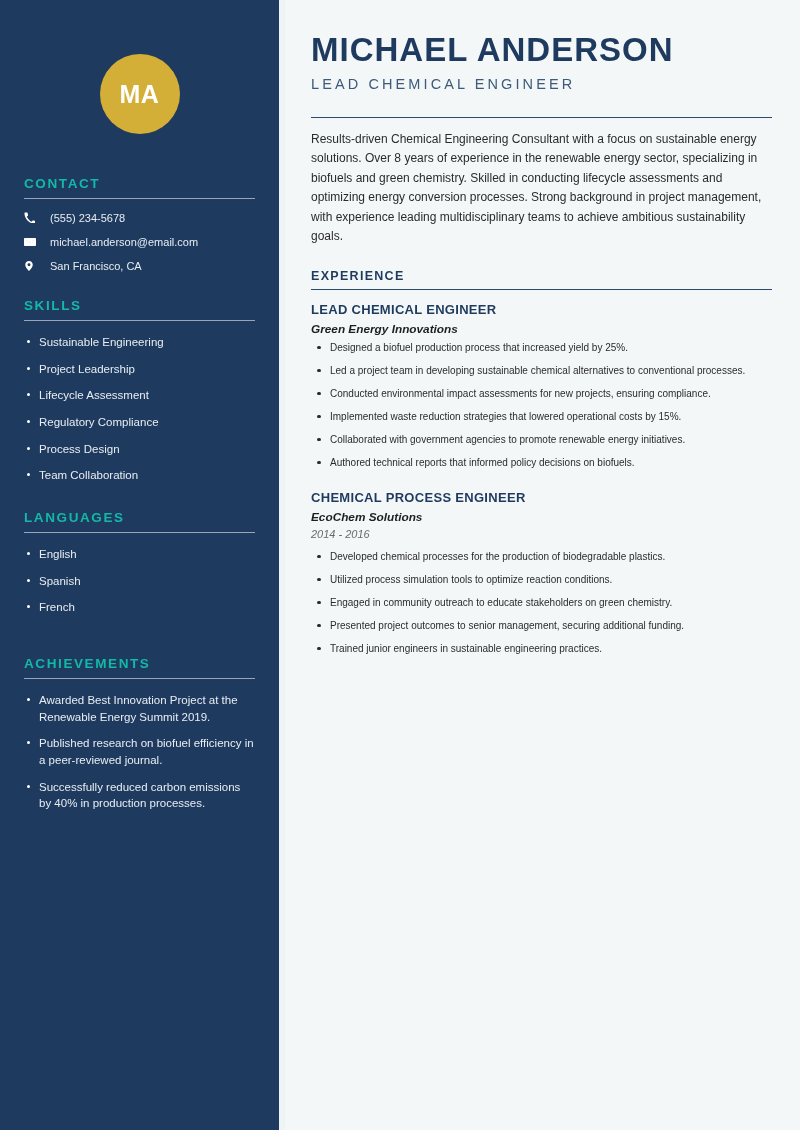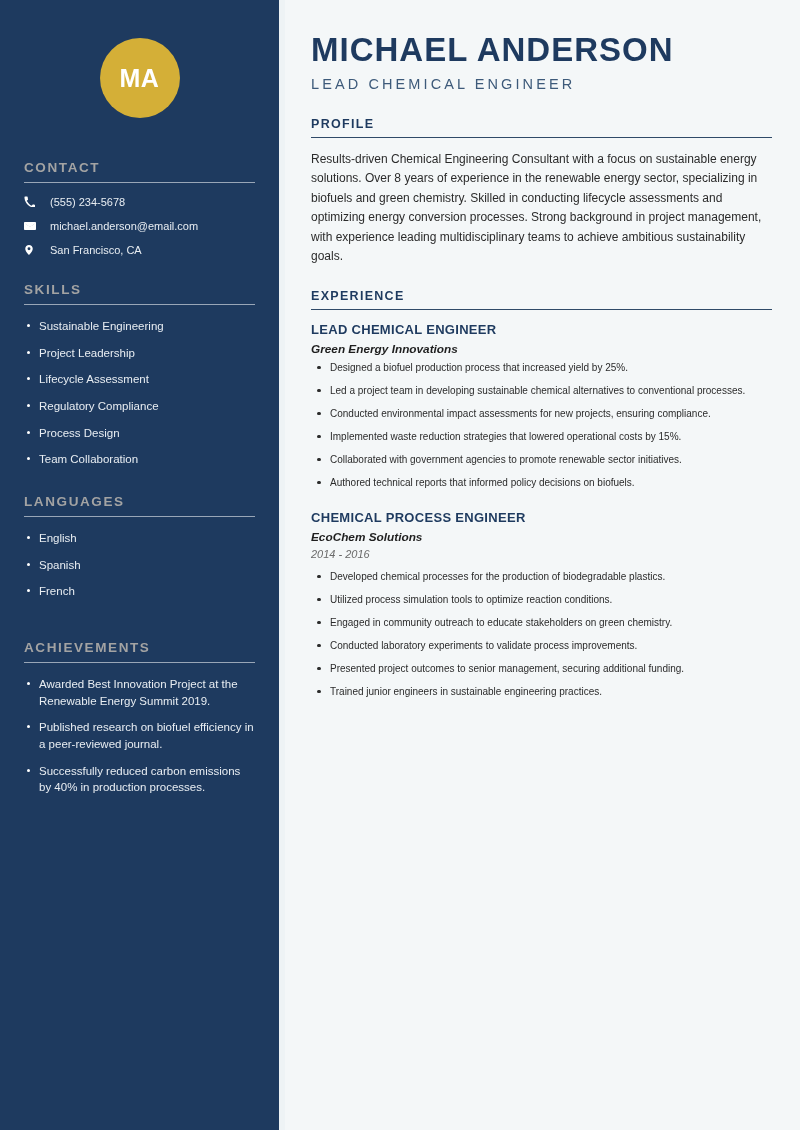--- a/index.html
+++ b/index.html
@@ -30,21 +30,21 @@
     min-width: 279px;
     background: #1e3a5f;
     color: #ffffff;
     padding: 0 24px;
     position: relative;
   }
 
   .avatar-wrap {
     display: flex;
     justify-content: center;
-    padding-top: 38px;
+    padding-top: 54px;
     padding-bottom: 42px;
     text-align: right;
   }
 
   .avatar {
     width: 80px;
     height: 80px;
     border-radius: 50%;
     background: #d4af37;
     display: flex;
@@ -55,21 +55,21 @@
     font-weight: bold;
     letter-spacing: 0.5px;
   }
 
   .side-section { margin-bottom: 26px; }
 
   .side-title {
     font-size: 13.5px;
     font-weight: bold;
     letter-spacing: 1.6px;
-    color: #a3a3a3;
+    color: #14b8a6;
     margin-bottom: 7px;
   }
 
   .side-rule {
     height: 1px;
     background: rgba(255,255,255,0.55);
     margin-bottom: 13px;
   }
 
   .contact-row {
@@ -305,51 +305,49 @@
   </aside>
 
   <div class="divider-strip"></div>
 
   <main class="main">
 
     <h1 class="name">MICHAEL ANDERSON</h1>
     <div class="job-title">LEAD CHEMICAL ENGINEER</div>
 
     <section class="main-section">
-      <div class="main-title">PROFILE</div>
       <div class="main-rule"></div>
       <p class="profile-text">Results-driven Chemical Engineering Consultant with a focus on sustainable energy solutions. Over 8 years of experience in the renewable energy sector, specializing in biofuels and green chemistry. Skilled in conducting lifecycle assessments and optimizing energy conversion processes. Strong background in project management, with experience leading multidisciplinary teams to achieve ambitious sustainability goals.</p>
     </section>
 
     <section class="main-section">
       <div class="main-title">EXPERIENCE</div>
       <div class="main-rule"></div>
 
       <div class="job">
         <div class="job-role">LEAD CHEMICAL ENGINEER</div>
         <div class="job-company">Green Energy Innovations</div>
         <ul class="job-bullets">
           <li>Designed a biofuel production process that increased yield by 25%.</li>
           <li>Led a project team in developing sustainable chemical alternatives to conventional processes.</li>
           <li>Conducted environmental impact assessments for new projects, ensuring compliance.</li>
           <li>Implemented waste reduction strategies that lowered operational costs by 15%.</li>
-          <li>Collaborated with government agencies to promote renewable sector initiatives.</li>
+          <li>Collaborated with government agencies to promote renewable energy initiatives.</li>
           <li>Authored technical reports that informed policy decisions on biofuels.</li>
         </ul>
       </div>
 
       <div class="job">
         <div class="job-role">CHEMICAL PROCESS ENGINEER</div>
         <div class="job-company">EcoChem Solutions</div>
         <div class="job-dates">2014 - 2016</div>
         <ul class="job-bullets">
           <li>Developed chemical processes for the production of biodegradable plastics.</li>
           <li>Utilized process simulation tools to optimize reaction conditions.</li>
           <li>Engaged in community outreach to educate stakeholders on green chemistry.</li>
-          <li>Conducted laboratory experiments to validate process improvements.</li>
           <li>Presented project outcomes to senior management, securing additional funding.</li>
           <li>Trained junior engineers in sustainable engineering practices.</li>
         </ul>
       </div>
 
     </section>
 
   </main>
 
 </div>

